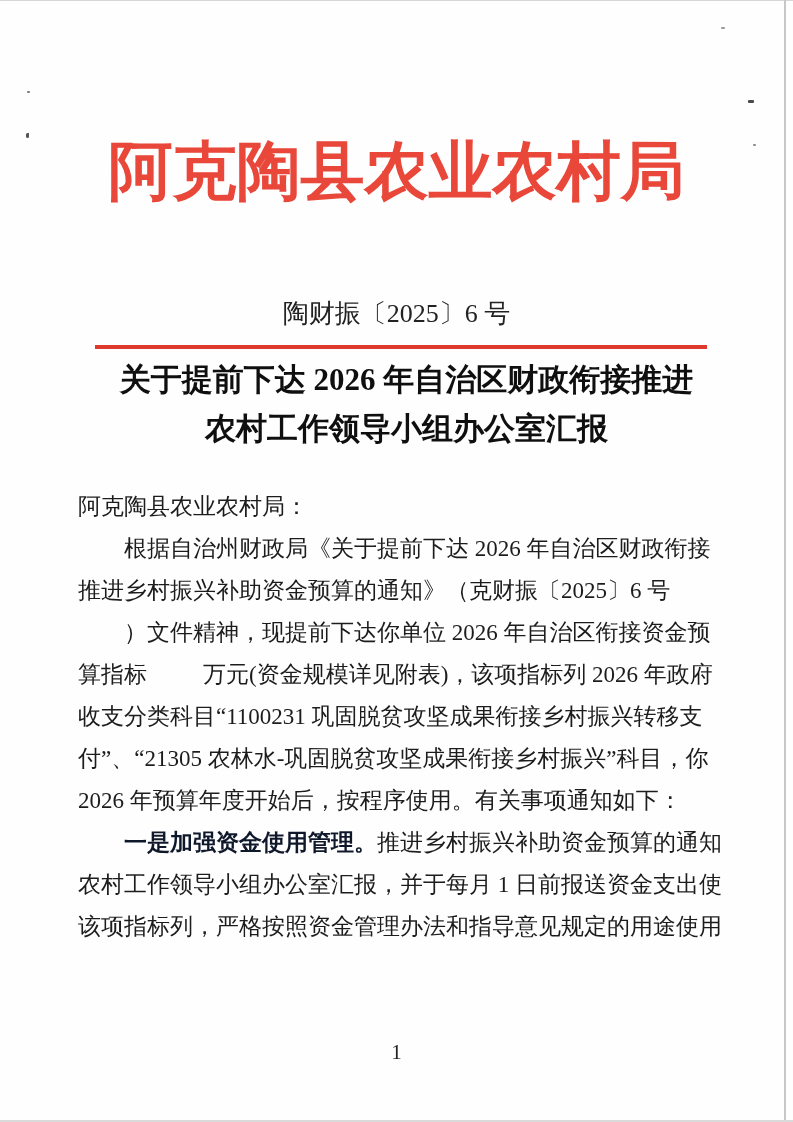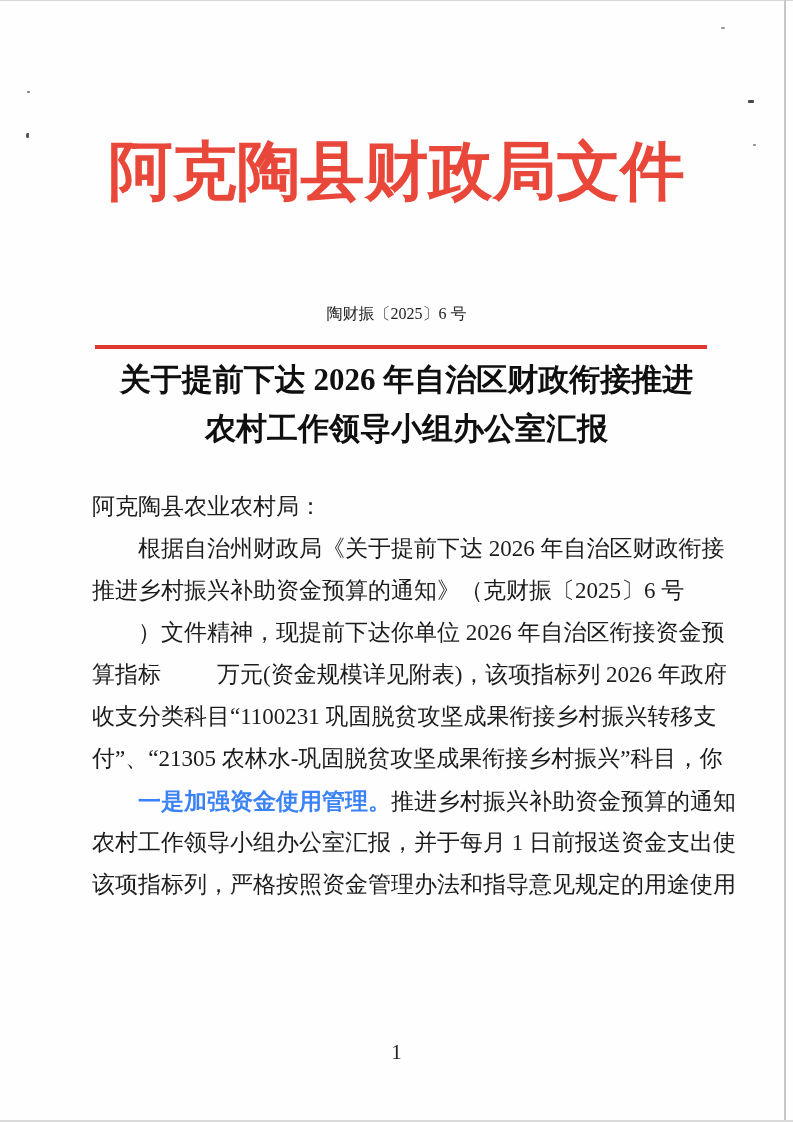--- a/index.html
+++ b/index.html
@@ -28,46 +28,46 @@
 
   .header {
     position:absolute; top:126px; left:0; width:100%;
     text-align:center;
     font-size:64px; line-height:92px; font-weight:bold;
     letter-spacing:0;
   }
   .doc-number {
     position:absolute; top:299px; left:0; width:100%;
     text-align:center;
-    font-size:16px; line-height:30px;
+    font-size:26px; line-height:30px;
     color:#222;
   }
   .red-rule {
     position:absolute; top:345px; left:95px;
     width:612px; height:4px;
   }
   .title {
     position:absolute; top:355px; left:6px; width:100%;
     text-align:center;
     font-size:31px; line-height:49px; font-weight:bold;
     color:#0f0f0f;
     padding-left:8px;
   }
   .body-text {
-    position:absolute; top:486px; left:92px; width:620px;
+    position:absolute; top:486px; left:78px; width:620px;
     font-size:23px; line-height:42px;
     color:#1c1c1c;
   }
   .line { height:42px; white-space:nowrap; }
   .indent { padding-left:46px; }
   .blank-space { display:inline-block; width:56px; }
   .bold-lead {
-    font-family:Liberation Sans, sans-serif;
+    font-family:Liberation Mono, monospace;
     font-weight:bold;
-    color:#3b82f6;
+    color:#0f172a;
   }
   .page-number {
     position:absolute; top:1038px; left:0; width:100%;
     text-align:center;
     font-size:21px; line-height:28px;
     color:#222;
   }
 </style>
 </head>
 <body>
@@ -76,41 +76,42 @@
 
   <div class="edge-top"></div>
   <div class="edge-right"></div>
   <div class="edge-bottom"></div>
   <div class="speck s1"></div>
   <div class="speck s2"></div>
   <div class="speck s3"></div>
   <div class="speck s4"></div>
   <div class="speck s5"></div>
 
-  <div class="header" id="hdr" style="color: rgb(232, 71, 58);">阿克陶县财政局文件</div>
+  <div class="header" id="hdr" style="color: rgb(232, 71, 58);">阿克陶县农业农村局</div>
 
   <div class="doc-number">陶财振〔2025〕6 号</div>
 
   <div class="red-rule" id="rule" style="background: rgb(222, 57, 44);"></div>
 
   <div class="title">
     <div>关于提前下达 2026 年自治区财政衔接推进</div>
     <div>农村工作领导小组办公室汇报</div>
   </div>
 
   <div class="body-text">
     <div class="line">阿克陶县农业农村局：</div>
     <div class="line indent">根据自治州财政局《关于提前下达 2026 年自治区财政衔接</div>
     <div class="line">推进乡村振兴补助资金预算的通知》（克财振〔2025〕6 号</div>
     <div class="line indent">）文件精神，现提前下达你单位 2026 年自治区衔接资金预</div>
     <div class="line">
       <span>算指标</span><span class="blank-space"></span><span>万元(资金规模详见附表)，该项指标列 2026 年政府</span>
     </div>
     <div class="line">收支分类科目“1100231 巩固脱贫攻坚成果衔接乡村振兴转移支</div>
     <div class="line">付”、“21305 农林水-巩固脱贫攻坚成果衔接乡村振兴”科目，你</div>
+    <div class="line">2026 年预算年度开始后，按程序使用。有关事项通知如下：</div>
     <div class="line indent">
       <span class="bold-lead">一是加强资金使用管理。</span><span>推进乡村振兴补助资金预算的通知</span>
     </div>
     <div class="line">农村工作领导小组办公室汇报，并于每月 1 日前报送资金支出使</div>
     <div class="line">该项指标列，严格按照资金管理办法和指导意见规定的用途使用</div>
   </div>
 
   <div class="page-number">1</div>
 
 </div>

